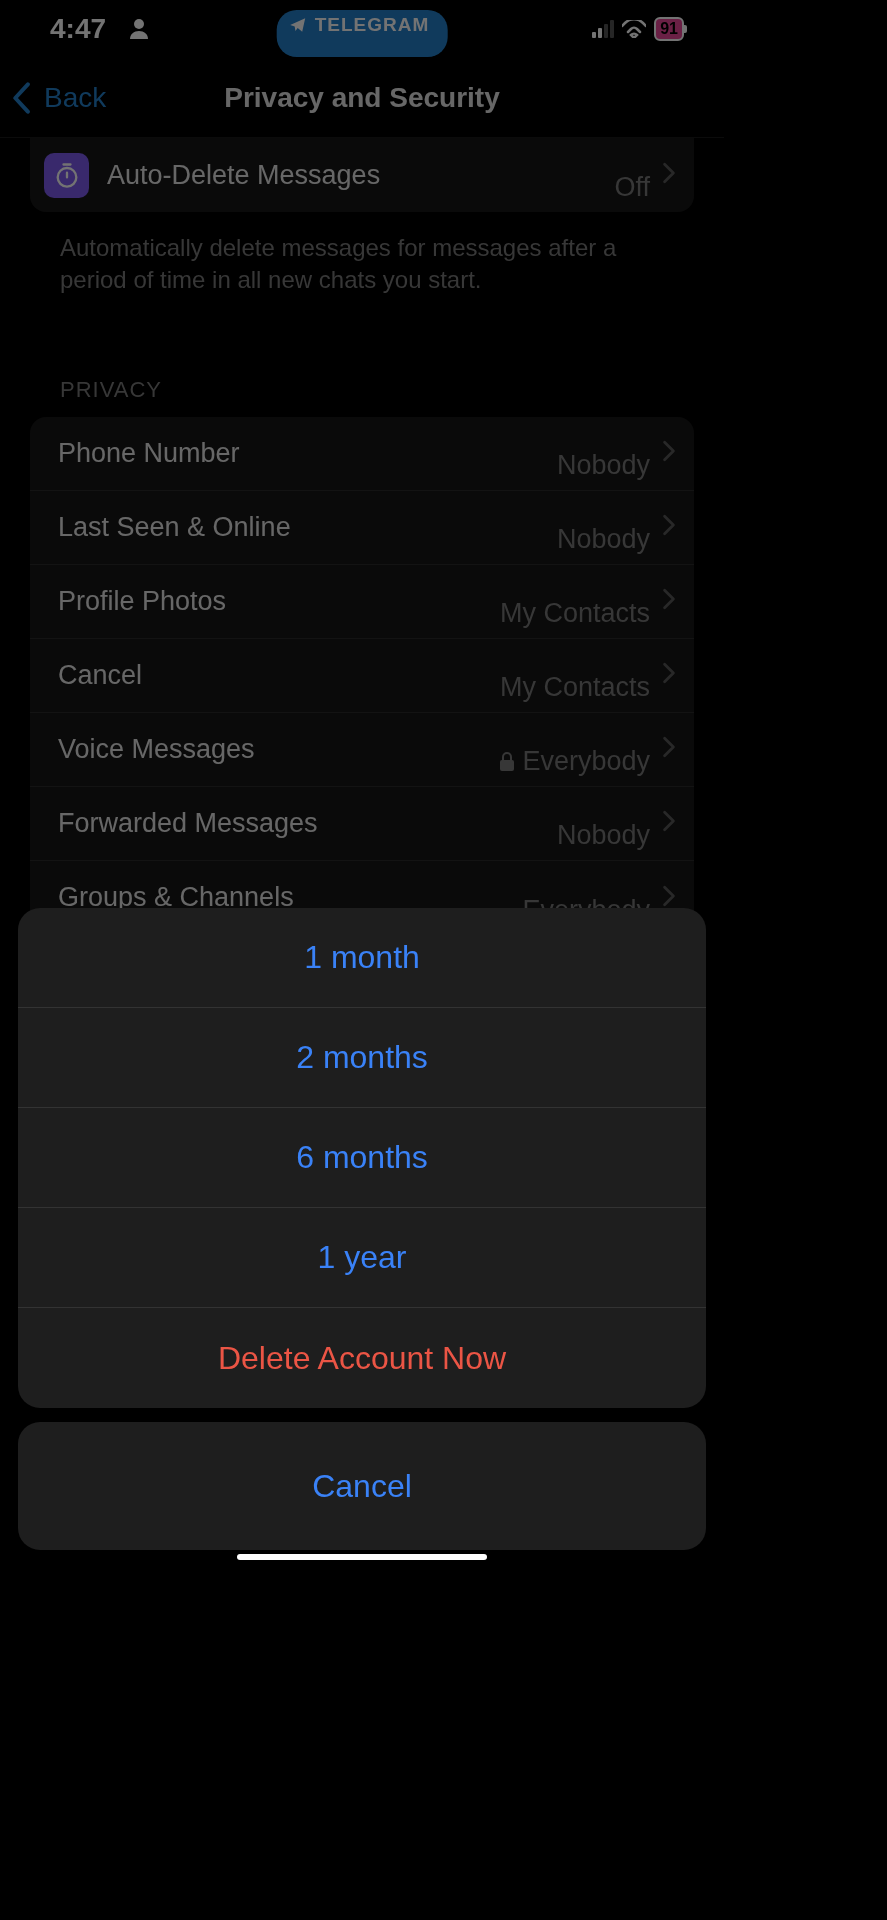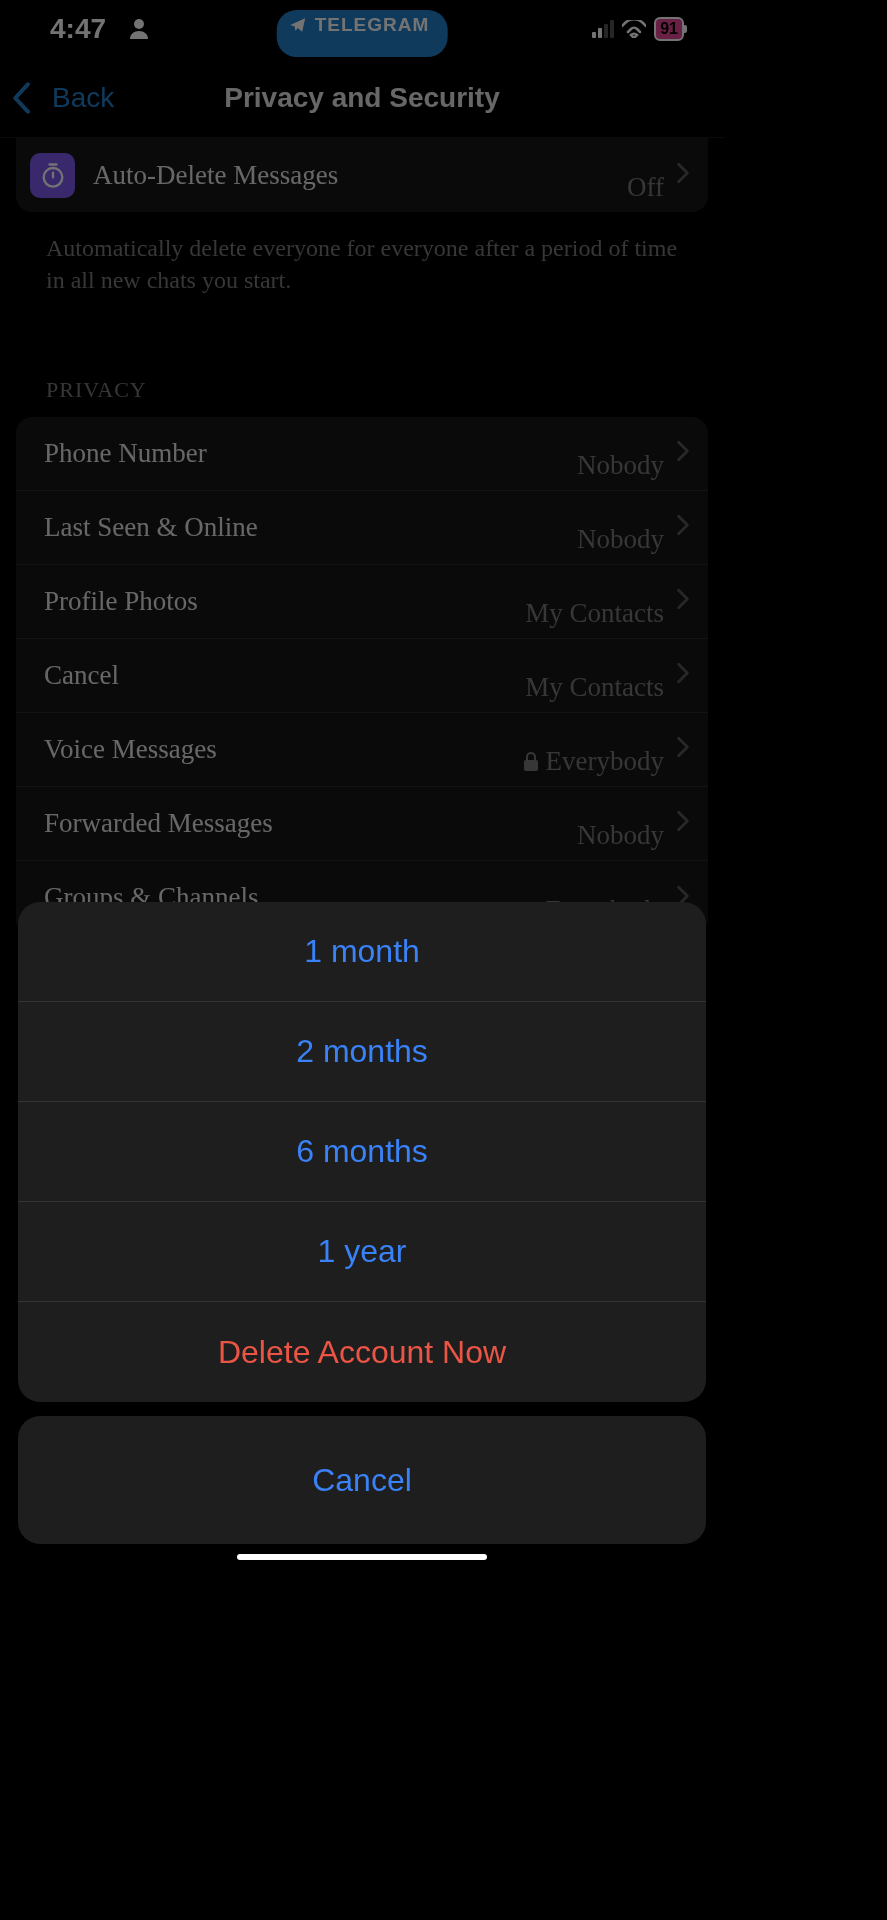--- a/index.html
+++ b/index.html
@@ -98,35 +98,34 @@
       align-items: center;
       position: relative;
       border-bottom: 1px solid #1a1a1a;
     }
     .back-button {
       display: flex;
       align-items: flex-start;
       color: #2481cc;
       font-size: 28px;
       padding-left: 10px;
-      gap: 20px;
+      gap: 12px;
     }
     .nav-title {
       position: absolute;
       left: 0; right: 0;
       text-align: center;
       font-size: 28px;
       font-weight: 700;
       color: #e5e5e5;
     }
 
     
     .content {
-      padding: 0 16px;
-      font-family: Liberation Serif, serif;
+      padding: 0 30px;
     }
     .list-row {
       display: flex;
       align-items: center;
       height: 74px;
       padding: 0 18px 0 0;
       border-bottom: 1px solid #2a2a2a;
     }
     .list-row:last-child{border-bottom:none}
     .row-icon {
@@ -190,21 +189,21 @@
       position: absolute;
       inset: 0;
       background: rgba(0,0,0,0.55);
     }
 
     
     .action-sheet {
       position: absolute;
       left: 18px;
       right: 18px;
-      bottom: 24px;
+      bottom: 18px;
     }
     .sheet-group {
       background: #1e1e1e;
       border-radius: 22px;
       overflow: hidden;
       margin-bottom: 14px;
     }
     .sheet-item {
       height: 100px;
       display: flex;
@@ -301,21 +300,21 @@
       <div class="row-label">Auto-Delete Messages</div>
       <div class="row-value">Off</div>
       <span class="chevron">
         <svg width="14" height="22" viewBox="0 0 12 20" fill="none">
             <path d="M2 2l8 8-8 8" stroke="#5a5a5a" stroke-width="2.5" stroke-linecap="round" stroke-linejoin="round"></path>
           </svg>
       </span>
     </div>
   </div>
 
-  <div class="footer-text">Automatically delete everyone for everyone after a period of time in all new chats you start.</div>
+  <div class="footer-text">Automatically delete messages for messages after a period of time in all new chats you start.</div>
 
   <div class="section-title">PRIVACY</div>
 
   <div class="card" id="privacy-list">
       <div class="list-row">
         <div class="row-label">Phone Number</div>
         <div class="row-value">
           <span>Nobody</span>
         </div>
         <span class="chevron"><svg width="14" height="22" viewBox="0 0 12 20" fill="none">

